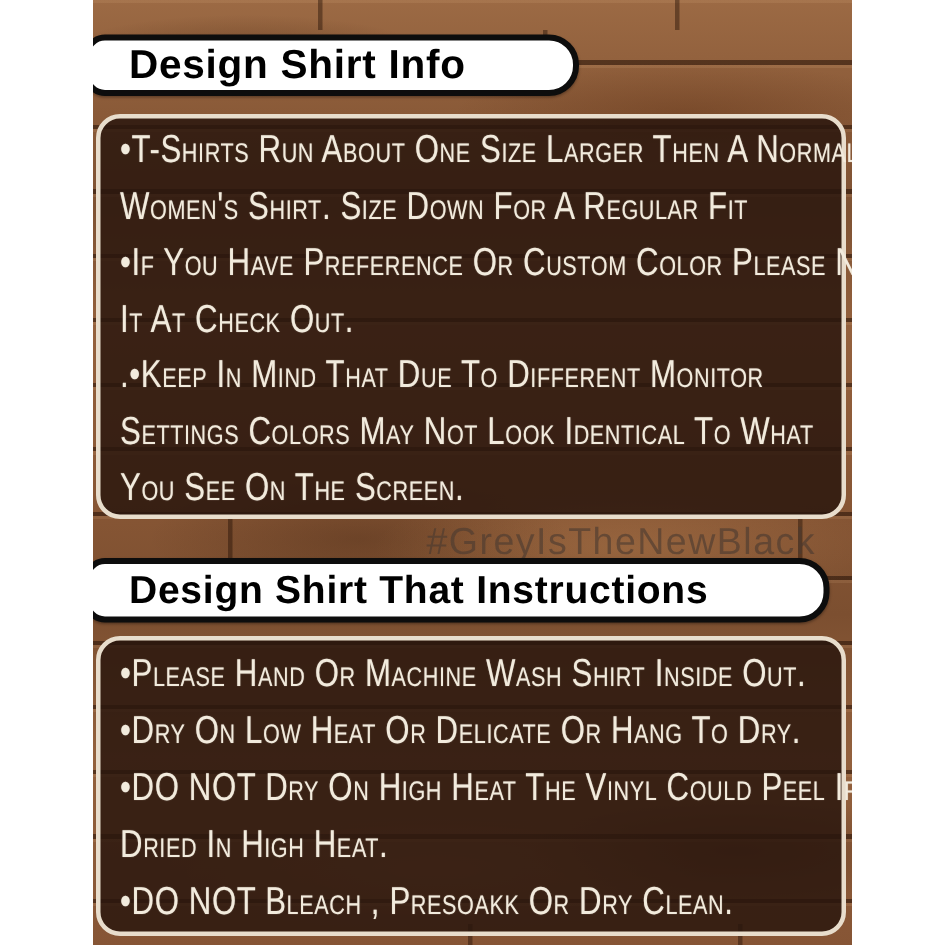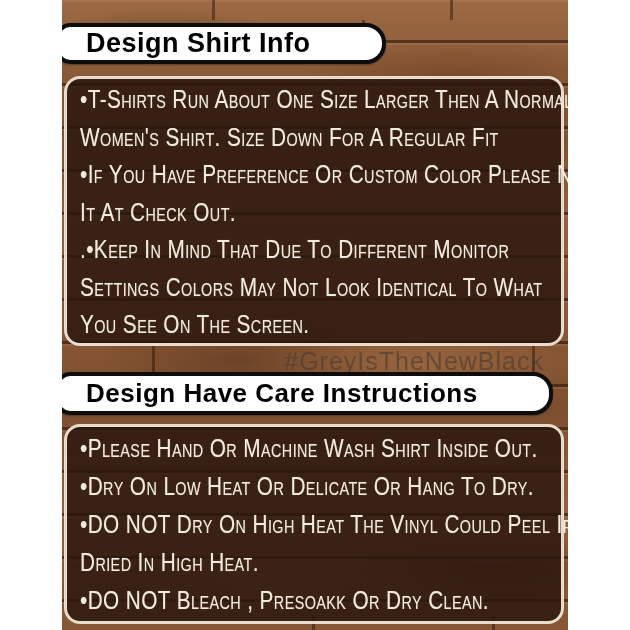--- a/index.html
+++ b/index.html
@@ -102,21 +102,21 @@
       <div class="line">•If You Have Preference Or Custom Color Please Note</div>
       <div class="line">It At Check Out.</div>
       <div class="line">.•Keep In Mind That Due To Different Monitor</div>
       <div class="line">Settings Colors May Not Look Identical To What</div>
       <div class="line">You See On The Screen.</div>
     </div>
 
     <div class="watermark">#GreyIsTheNewBlack</div>
 
     <div class="banner banner-care">
-      <span class="banner-label">Design Have Care Instructions</span>
+      <span class="banner-label">Design Shirt That Instructions</span>
     </div>
 
     <div class="panel panel-care">
       <div class="line">•Please Hand Or Machine Wash Shirt Inside Out.</div>
       <div class="line">•Dry On Low Heat Or Delicate Or Hang To Dry.</div>
       <div class="line">•DO NOT Dry On High Heat The Vinyl Could Peel If</div>
       <div class="line">Dried In High Heat.</div>
       <div class="line">•DO NOT Bleach , Presoakk Or Dry Clean.</div>
     </div>
 

